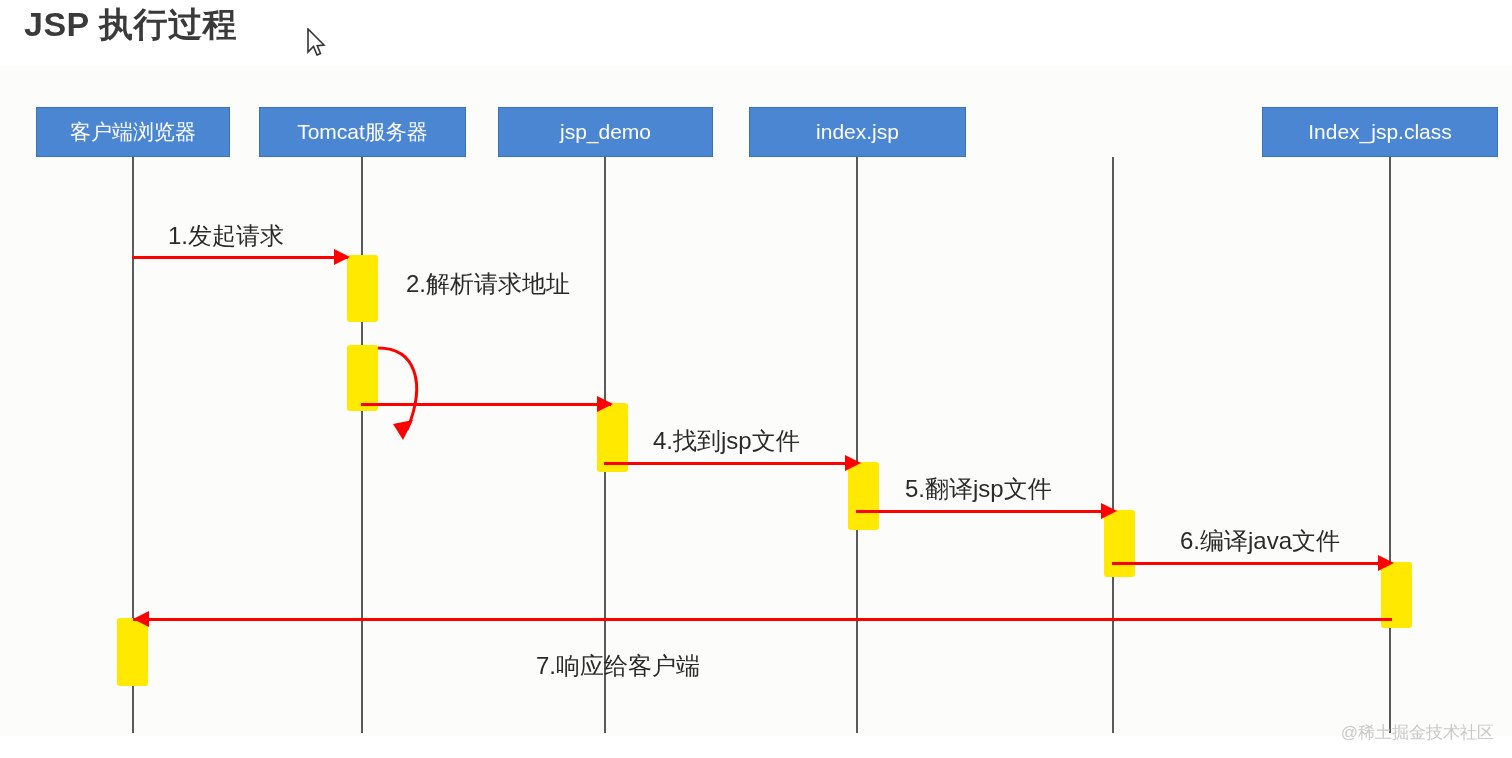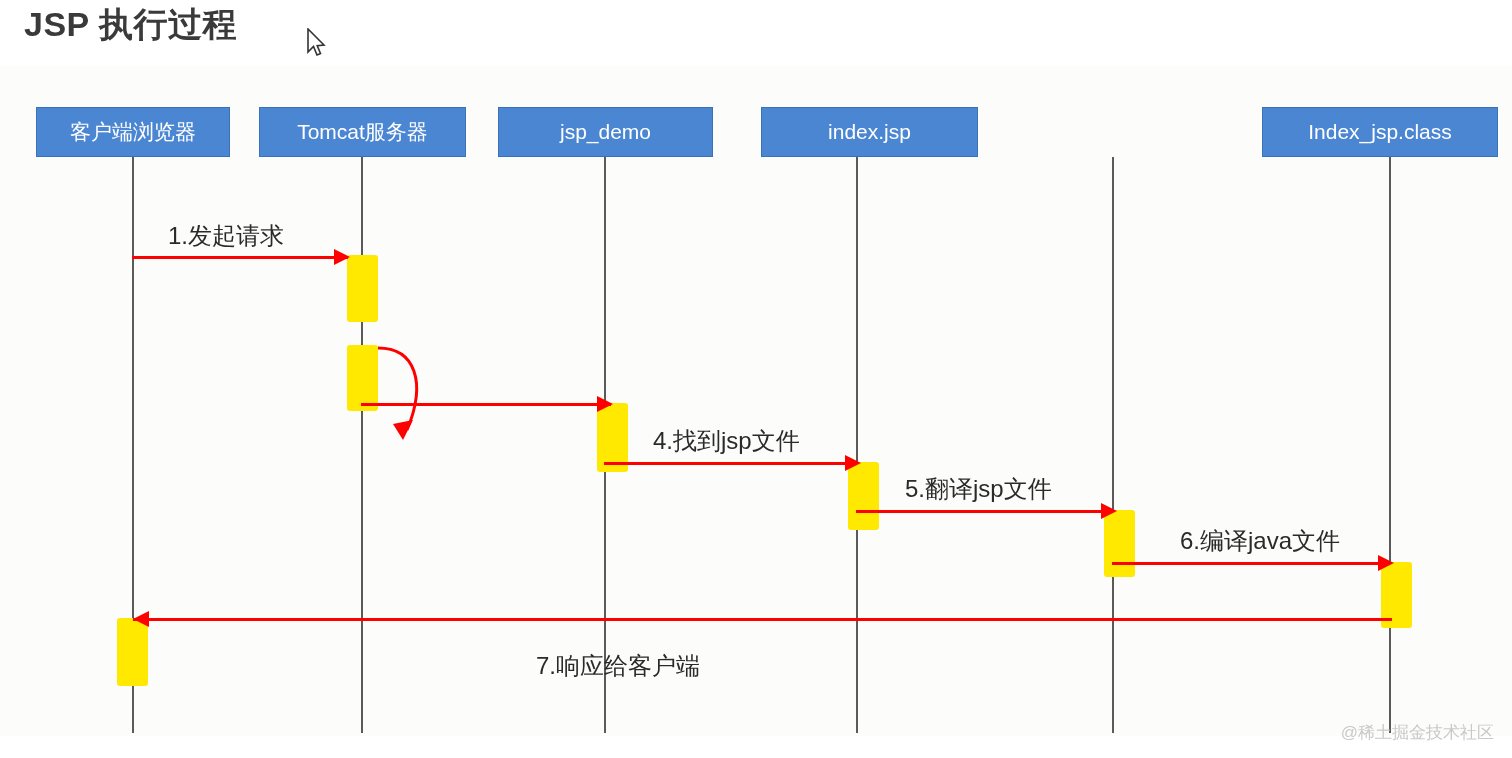--- a/index.html
+++ b/index.html
@@ -137,21 +137,21 @@
     <div class="lifeline" style="left:132px; top:91px;  height:576px;"></div>
     <div class="lifeline" style="left:361px; top:91px;  height:576px;"></div>
     <div class="lifeline" style="left:604px; top:91px;  height:576px;"></div>
     <div class="lifeline" style="left:856px; top:91px;  height:576px;"></div>
     <div class="lifeline" style="left:1112px;top:91px;  height:576px;"></div>
     <div class="lifeline" style="left:1389px;top:91px;  height:576px;"></div>
 
     <div class="actor-box" style="left:36px;   top:41px; width:194px;">客户端浏览器</div>
     <div class="actor-box" style="left:259px;  top:41px; width:207px;">Tomcat服务器</div>
     <div class="actor-box" style="left:498px;  top:41px; width:215px;">jsp_demo</div>
-    <div class="actor-box" style="left:749px;  top:41px; width:217px;margin-left:12px;">index.jsp</div>
+    <div class="actor-box" style="left:749px;  top:41px; width:217px;">index.jsp</div>
     <div class="actor-box" style="left:1262px; top:41px; width:236px;">Index_jsp.class</div>
 
     <div class="activation" style="left:347px; top:189px; height:67px;"></div>
 
     <div class="activation" style="left:347px; top:279px; height:66px;"></div>
 
     <div class="activation" style="left:597px; top:337px; height:69px;"></div>
 
     <div class="activation" style="left:848px; top:396px; height:68px;"></div>
 
@@ -162,20 +162,21 @@
     <div class="activation" style="left:117px; top:552px; height:68px;"></div>
 
     <div class="msg-line" style="left:132px; top:190px; width:216px;"></div>
     <div class="arrow-head right" style="left:334px; top:183px;"></div>
     <div class="msg-label" style="left:168px; top:156px;">1.发起请求</div>
 
     <svg id="selfcall" viewBox="0 0 120 130">
       <path d="M 23 14 C 60 14, 72 48, 52 96" fill="none" stroke="#fe0000" stroke-width="3"></path>
       <polygon points="58,86 48,106 38,90" fill="#fe0000"></polygon>
     </svg>
+    <div class="msg-label" style="left:406px; top:204px;">2.解析请求地址</div>
 
     <div class="msg-line" style="left:361px; top:337px; width:250px;"></div>
     <div class="arrow-head right" style="left:597px; top:330px;"></div>
 
     <div class="msg-line" style="left:604px; top:396px; width:252px;"></div>
     <div class="arrow-head right" style="left:845px; top:389px;"></div>
     <div class="msg-label" style="left:653px; top:361px;">4.找到jsp文件</div>
 
     <div class="msg-line" style="left:856px; top:444px; width:256px;"></div>
     <div class="arrow-head right" style="left:1101px; top:437px;"></div>

